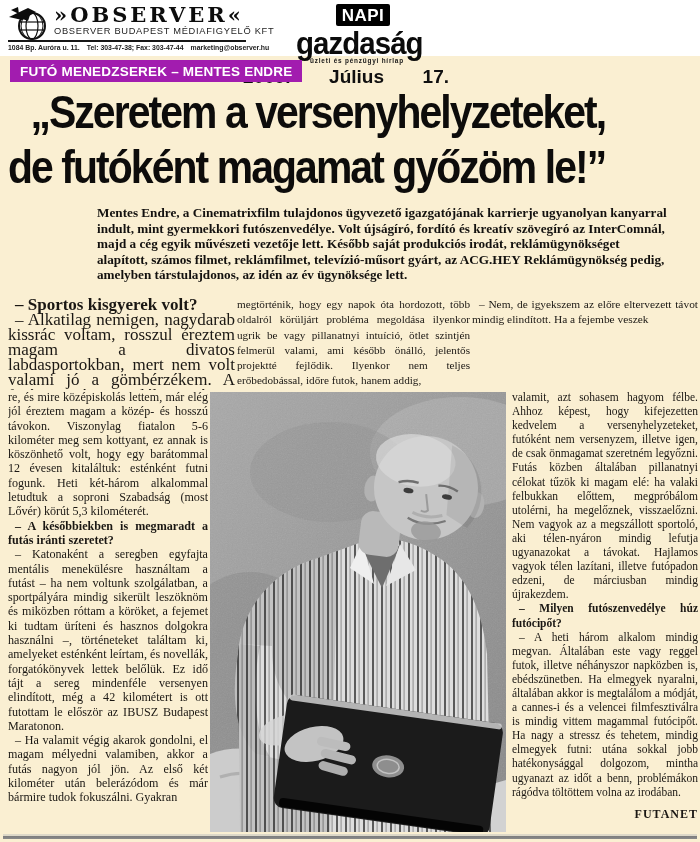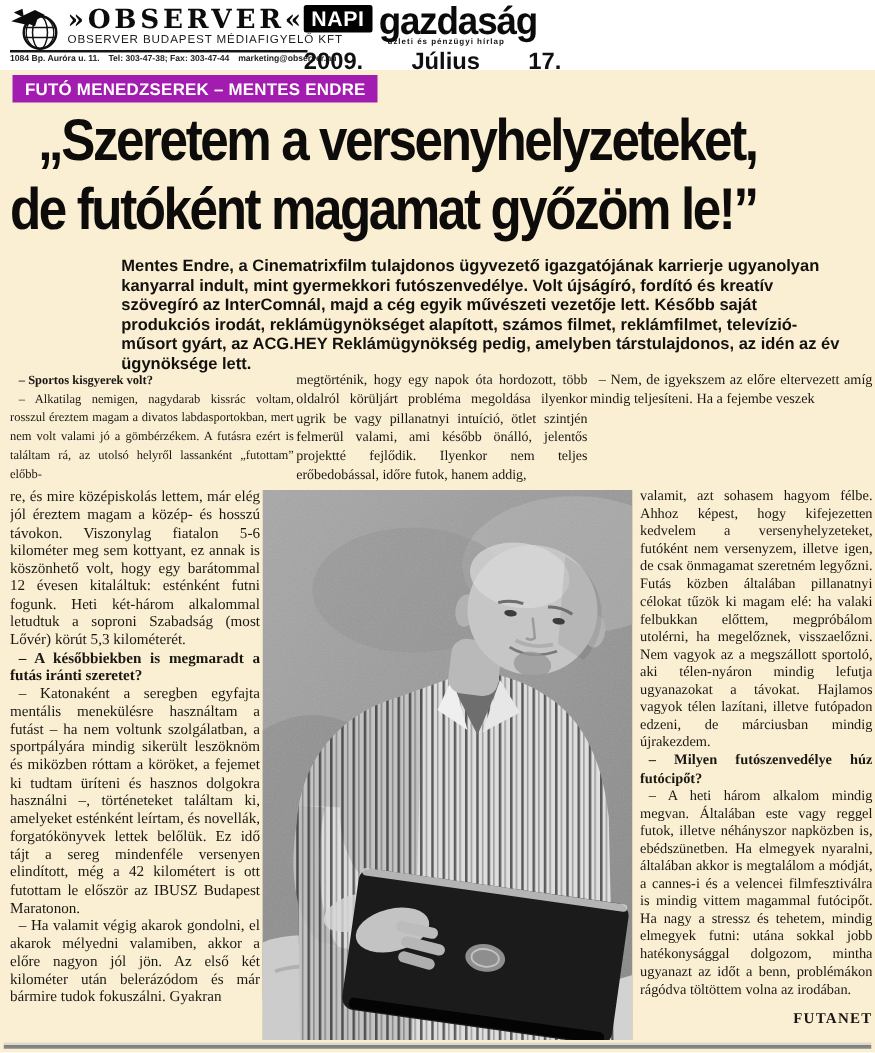--- a/index.html
+++ b/index.html
@@ -10,50 +10,50 @@
   .obs{position:absolute;left:8px;top:4px;width:238px;}
   .obs-icon{position:absolute;left:0;top:1px;width:42px;height:36px;}
   .obs-brand{margin-left:46px;font-family:"DejaVu Serif",serif;font-weight:bold;
              font-size:21px;line-height:21px;letter-spacing:3px;color:#0c0c0c;white-space:nowrap;}
   .obs-sub{margin-left:46px;font-family:"Liberation Sans",sans-serif;font-size:9.3px;
            letter-spacing:.7px;color:#1c1c1c;margin-top:1px;white-space:nowrap;}
   .obs-addr{margin-top:4px;border-top:2px solid #161616;padding-top:2px;
             font-family:"Liberation Sans",sans-serif;font-weight:bold;font-size:6.9px;
             color:#202020;display:flex;gap:7px;white-space:nowrap;}
   .napi{position:absolute;left:243px;top:4px;width:240px;}
-  .napi-row{display:flex;align-items:flex-start;gap:5px;}
+  .napi-row{display:flex;align-items:center;gap:5px;flex-direction:column;}
   .napi-box{background:#000;color:#fff;font-family:"Liberation Sans",sans-serif;
             font-weight:bold;font-size:17px;line-height:17px;padding:3px 6px 2px 6px;
             letter-spacing:.5px;border-radius:2px;}
   .napi-name{font-family:"Liberation Sans",sans-serif;font-weight:bold;font-size:31px;
              line-height:26px;letter-spacing:-1px;color:#0b0b0b;transform:scaleX(.95);
              transform-origin:left center;white-space:nowrap;}
   .napi-tagline{margin-left:67px;font-family:"Liberation Sans",sans-serif;font-weight:bold;
                 font-size:6.4px;letter-spacing:.8px;color:#141414;margin-top:0;}
   .napi-date{display:flex;justify-content:space-between;width:206px;margin-top:2px;
              font-family:"Liberation Sans",sans-serif;font-weight:bold;font-size:19px;color:#101010;}
   
   .kicker{position:absolute;left:10px;top:60px;height:22px;background:#a21caf;color:#fff;
           display:inline-flex;align-items:center;padding:0 10px;
           font-family:"Liberation Sans",sans-serif;font-weight:bold;font-size:13.5px;
           letter-spacing:.2px;white-space:nowrap;}
   .headline{position:absolute;left:8px;top:84px;margin:0;color:#0d0c0b;text-align:right;}
   .hl{display:block;font-family:"Liberation Sans",sans-serif;font-weight:bold;font-size:47px;
       line-height:55px;letter-spacing:-2.2px;transform:scaleX(.87);transform-origin:left center;
       white-space:nowrap;}
   .lede{position:absolute;left:97px;top:205px;width:575px;margin:0;
-        font-family:Liberation Sans, sans-serif;font-weight:bold;font-size:13.2px;
+        font-family:Liberation Serif, serif;font-weight:bold;font-size:13.2px;
         line-height:15.6px;color:#13110f;}
   
   .col{position:absolute;text-align:justify;overflow:hidden;color:#1a1713;}
   .col p{margin:0;}
   .q{font-weight:bold;text-indent:7px;}
   .a{text-indent:7px;}
   .c{text-indent:0;}
-  .col-lt{left:8px;top:297px;width:227px;height:93px;font-size:10px;line-height:15.1px;}
+  .col-lt{left:8px;top:297px;width:227px;height:93px;font-size:17px;line-height:15.1px;}
   .col-lm{left:8px;top:390px;width:200px;height:443px;font-size:12.1px;line-height:14.3px;}
   .col-mt{left:237px;top:297px;width:233px;height:94px;font-size:11.2px;line-height:15.3px;}
   .col-rt{left:472px;top:297px;width:226px;height:94px;font-size:11.4px;line-height:15.3px;}
   .col-rs{left:512px;top:390px;width:186px;height:412px;font-size:11.5px;line-height:14.1px;}
   .sig{position:absolute;left:512px;top:807px;width:186px;text-align:right;
        font-family:"Liberation Serif",serif;font-weight:bold;font-size:12px;
        letter-spacing:1px;color:#1a1713;}
   
   .photo{position:absolute;left:210px;top:392px;width:296px;height:440px;display:block;}
   
@@ -113,29 +113,29 @@
 
   <div class="col col-lt">
     <p class="q">– Sportos kisgyerek volt?</p>
     <p class="a">– Alkatilag nemigen, nagydarab kissrác voltam, rosszul éreztem magam a divatos labdasportokban, mert nem volt valami jó a gömbérzékem. A futásra ezért is találtam rá, az utolsó helyről lassanként „futottam” előbb-</p>
   </div>
 
   <div class="col col-lm">
     <p class="c">re, és mire középiskolás lettem, már elég jól éreztem magam a közép- és hosszú távokon. Viszonylag fiatalon 5-6 kilométer meg sem kottyant, ez annak is köszönhető volt, hogy egy barátommal 12 évesen kitaláltuk: esténként futni fogunk. Heti két-három alkalommal letudtuk a soproni Szabadság (most Lővér) körút 5,3 kilométerét.</p>
     <p class="q">– A későbbiekben is megmaradt a futás iránti szeretet?</p>
     <p class="a">– Katonaként a seregben egyfajta mentális menekülésre használtam a futást – ha nem voltunk szolgálatban, a sportpályára mindig sikerült leszöknöm és miközben róttam a köröket, a fejemet ki tudtam üríteni és hasznos dolgokra használni –, történeteket találtam ki, amelyeket esténként leírtam, és novellák, forgatókönyvek lettek belőlük. Ez idő tájt a sereg mindenféle versenyen elindított, még a 42 kilométert is ott futottam le először az IBUSZ Budapest Maratonon.</p>
-    <p class="a">– Ha valamit végig akarok gondolni, el akarok mélyedni valamiben, akkor a előre nagyon jól jön. Az első két kilométer után belerázódom és már bármire tudok fokuszálni. Gyakran</p>
+    <p class="a">– Ha valamit végig akarok gondolni, el magam mélyedni valamiben, akkor a futás nagyon jól jön. Az első két kilométer után belerázódom és már bármire tudok fokuszálni. Gyakran</p>
   </div>
 
   <div class="col col-mt">
     <p class="c">megtörténik, hogy egy napok óta hordozott, több oldalról körüljárt probléma megoldása ilyenkor ugrik be vagy pillanatnyi intuíció, ötlet szintjén felmerül valami, ami később önálló, jelentős projektté fejlődik. Ilyenkor nem teljes erőbedobással, időre futok, hanem addig,</p>
   </div>
 
   <div class="col col-rt">
-    <p class="a">– Nem, de igyekszem az előre eltervezett amíg mindig teljesíteni. Ha a fejembe veszek</p>
+    <p class="a">– Nem, de igyekszem az előre eltervezett távot mindig elindított. Ha a fejembe veszek</p>
   </div>
 
   <div class="col col-rs">
     <p class="c">valamit, azt sohasem hagyom félbe. Ahhoz képest, hogy kifejezetten kedvelem a versenyhelyzeteket, futóként nem versenyzem, illetve igen, de csak önmagamat szeretném legyőzni. Futás közben általában pillanatnyi célokat tűzök ki magam elé: ha valaki felbukkan előttem, megpróbálom utolérni, ha megelőznek, visszaelőzni. Nem vagyok az a megszállott sportoló, aki télen-nyáron mindig lefutja ugyanazokat a távokat. Hajlamos vagyok télen lazítani, illetve futópadon edzeni, de márciusban mindig újrakezdem.</p>
     <p class="q">– Milyen futószenvedélye húz futócipőt?</p>
     <p class="a">– A heti három alkalom mindig megvan. Általában este vagy reggel futok, illetve néhányszor napközben is, ebédszünetben. Ha elmegyek nyaralni, általában akkor is megtalálom a módját, a cannes-i és a velencei filmfesztiválra is mindig vittem magammal futócipőt. Ha nagy a stressz és tehetem, mindig elmegyek futni: utána sokkal jobb hatékonysággal dolgozom, mintha ugyanazt az időt a benn, problémákon rágódva töltöttem volna az irodában.</p>
   </div>
 
   <div class="sig">FUTANET</div>
 

